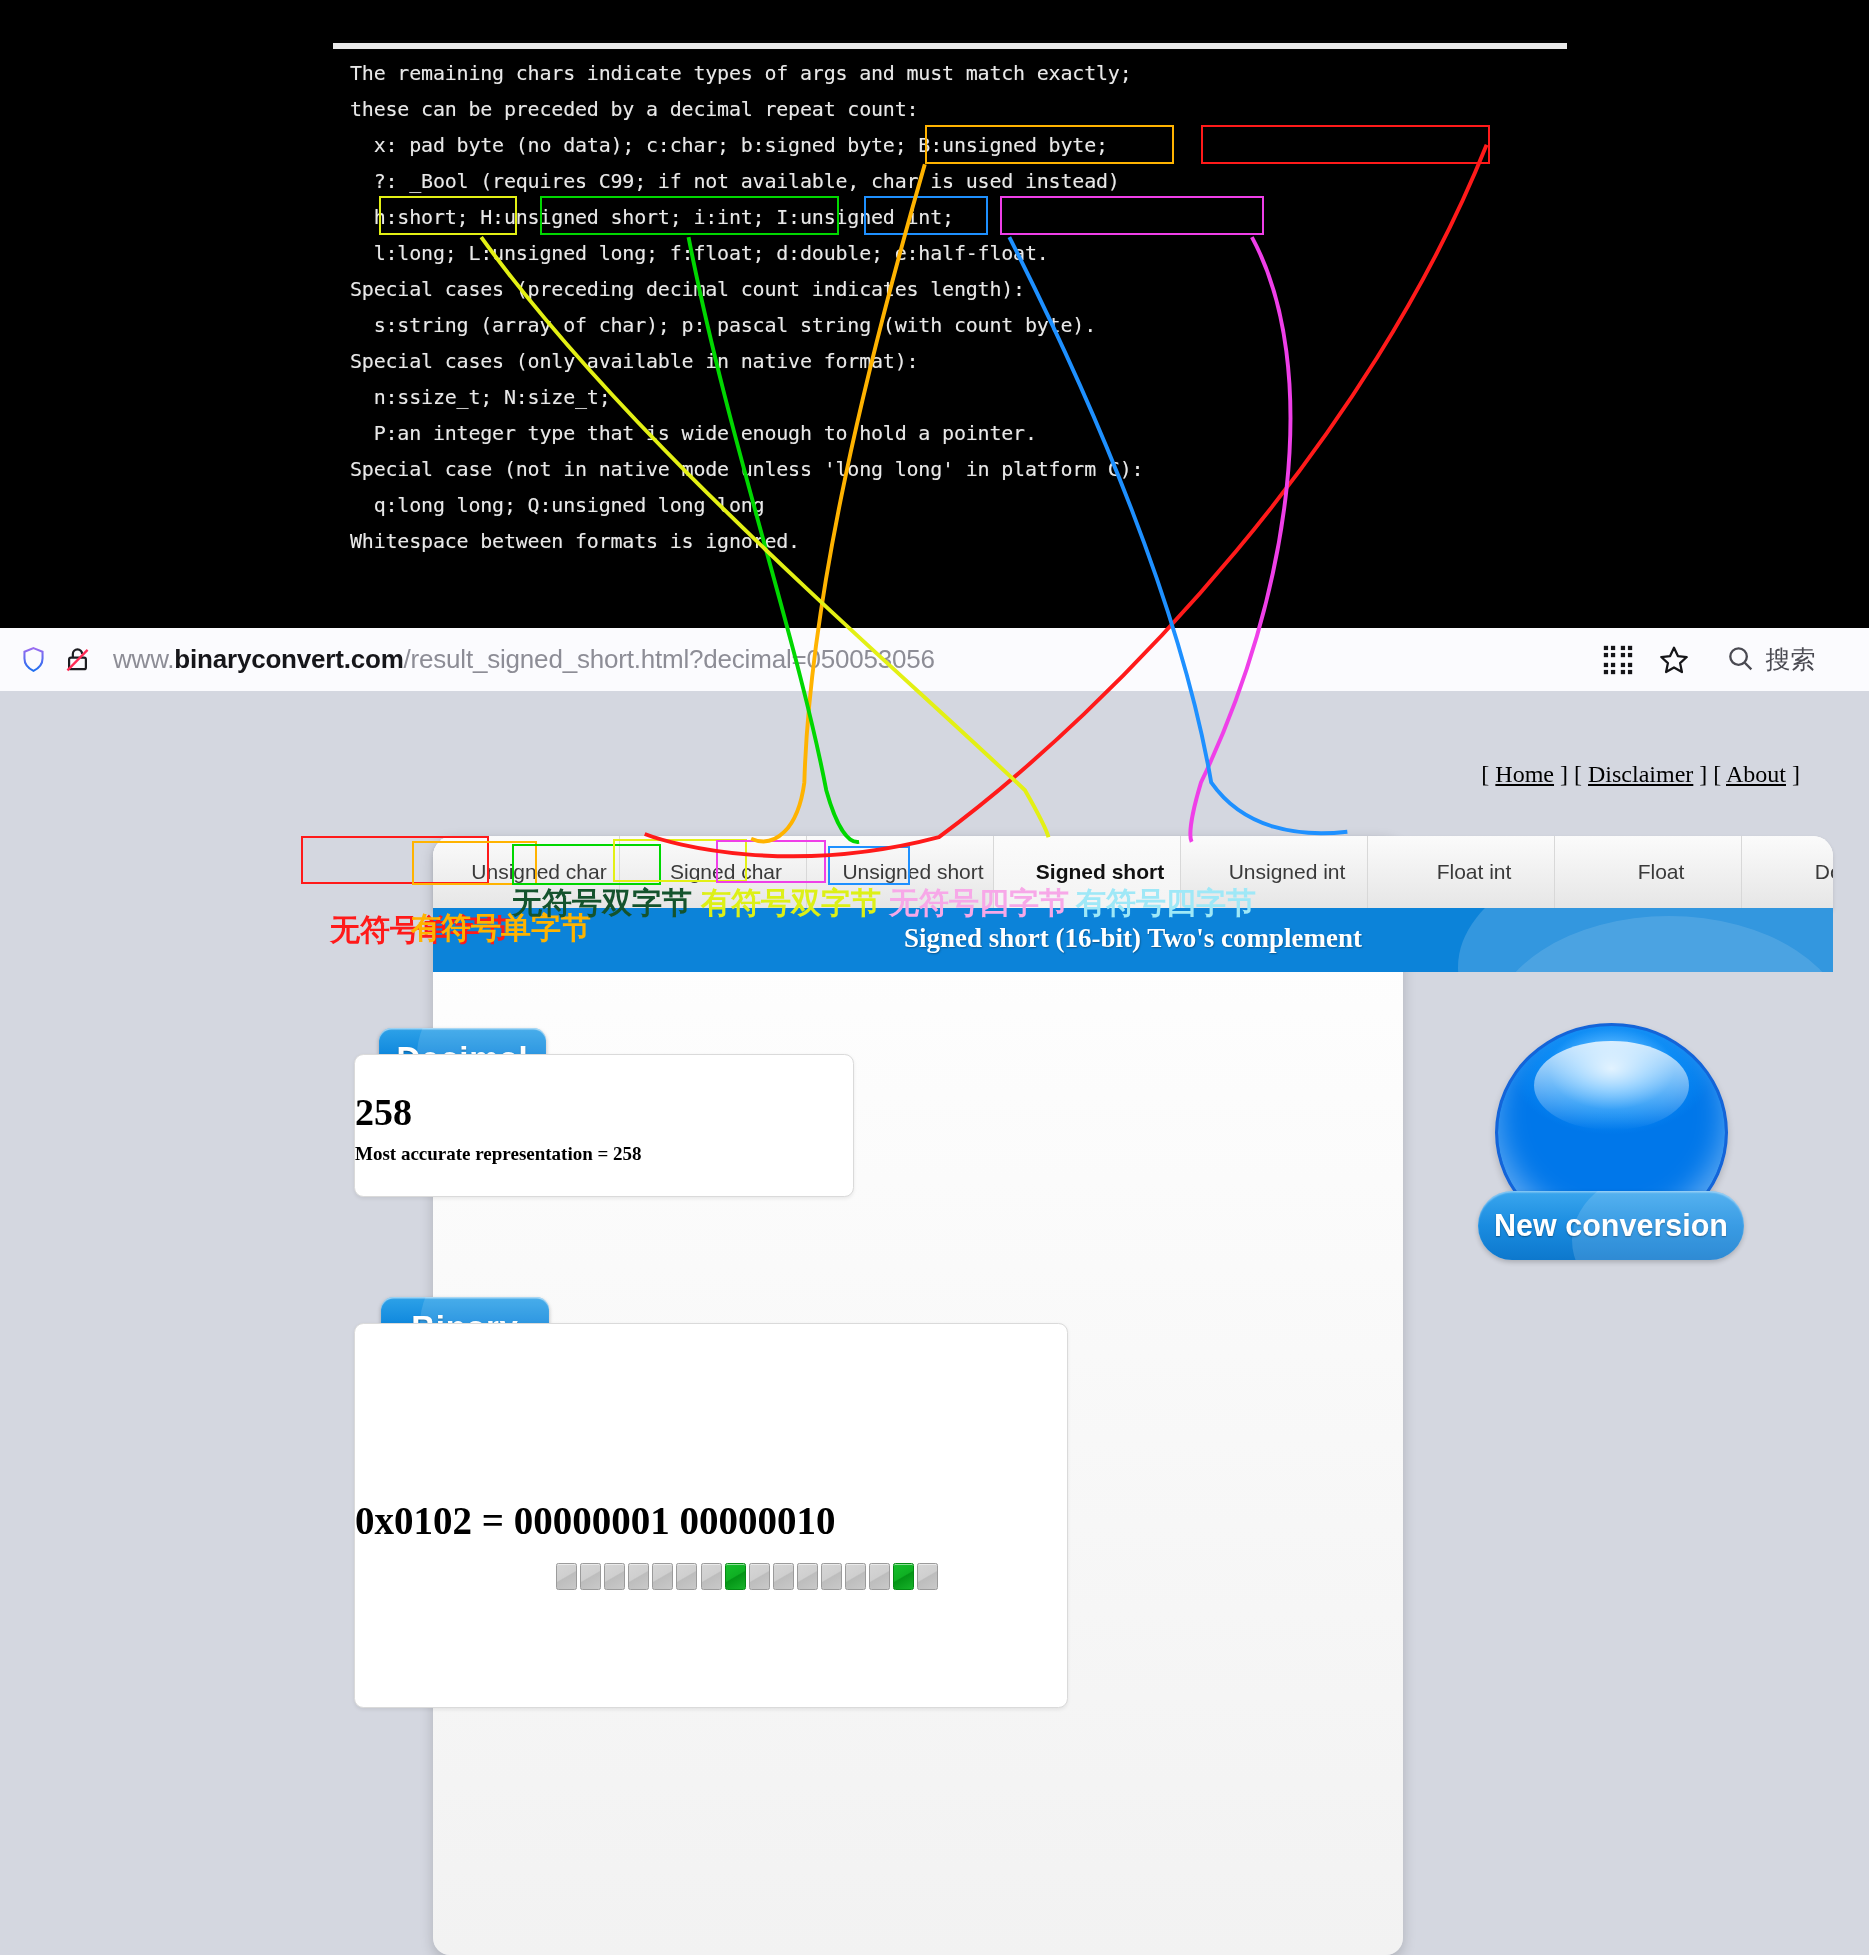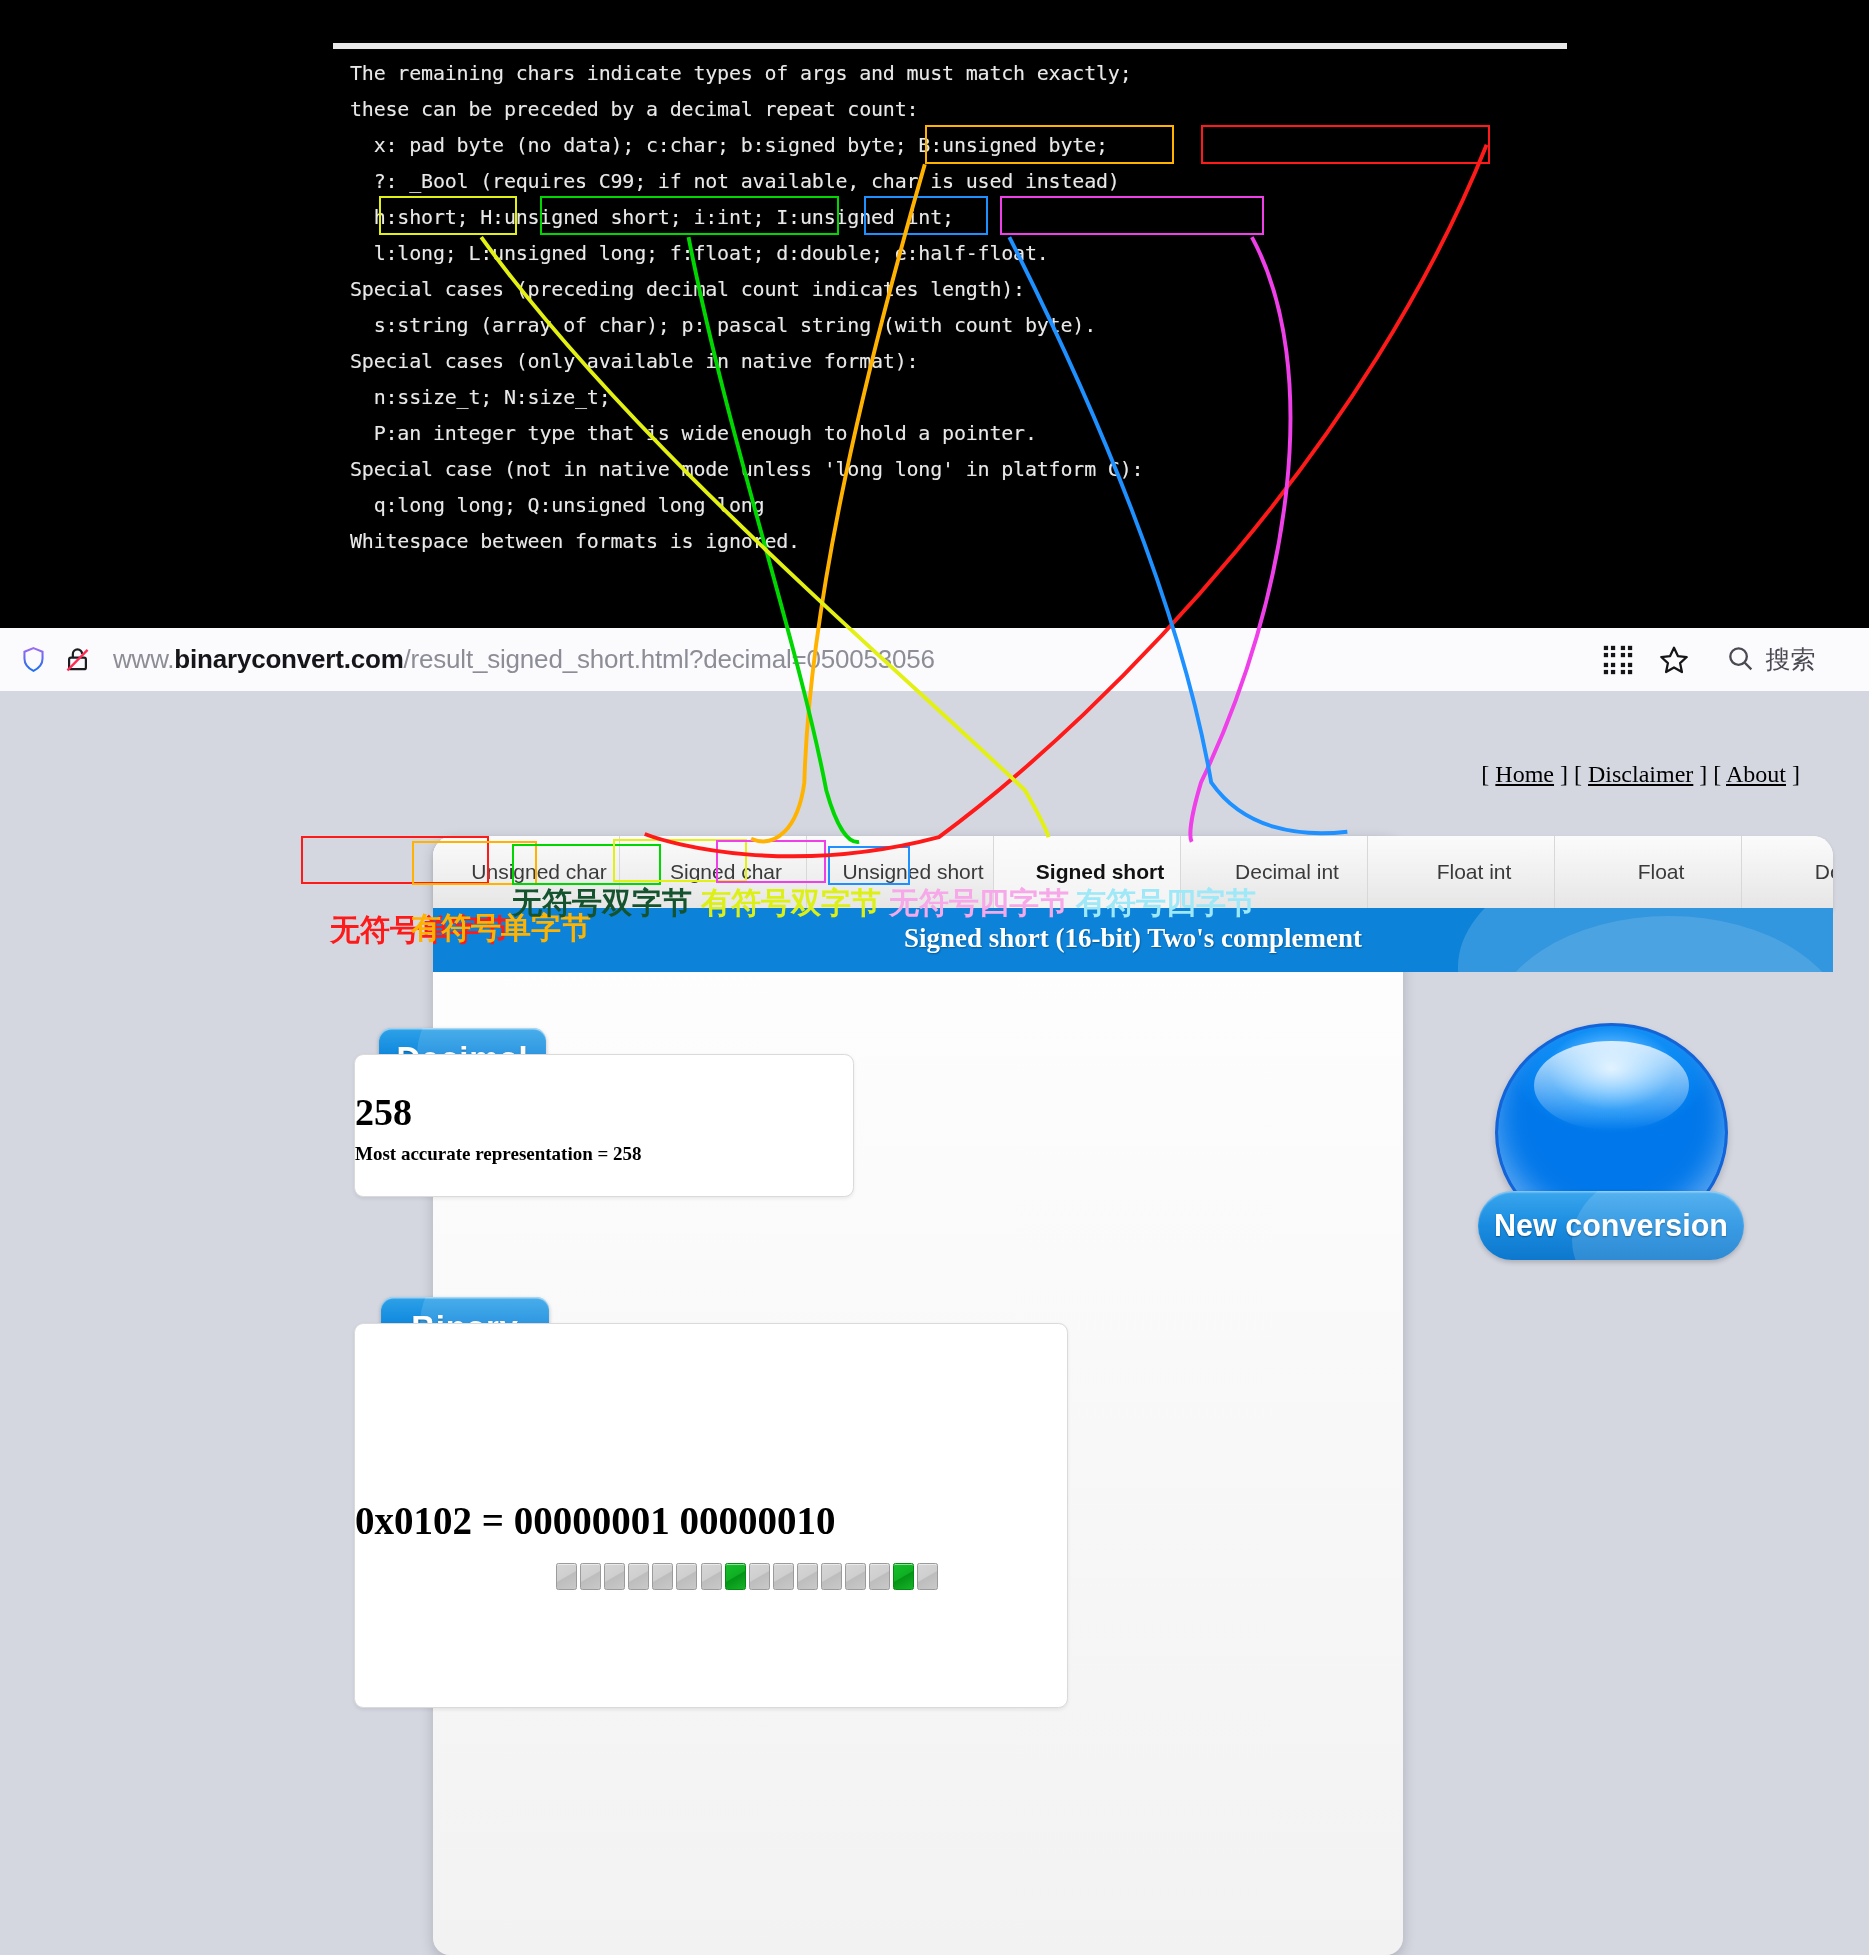--- a/index.html
+++ b/index.html
@@ -305,21 +305,21 @@
     <div class="tab wide">
         <span>Signed char</span>
       </div>
     <div class="tab wide">
         <span>Unsigned short</span>
       </div>
     <div class="tab wide active">
         <span>Signed short</span>
       </div>
     <div class="tab wide">
-        <span>Decimal int</span>
+        <span>Unsigned int</span>
       </div>
     <div class="tab wide">
         <span>Float int</span>
       </div>
     <div class="tab wide">
         <span>Float</span>
       </div>
     <div class="tab wide">
         <span>Double</span>
       </div>

